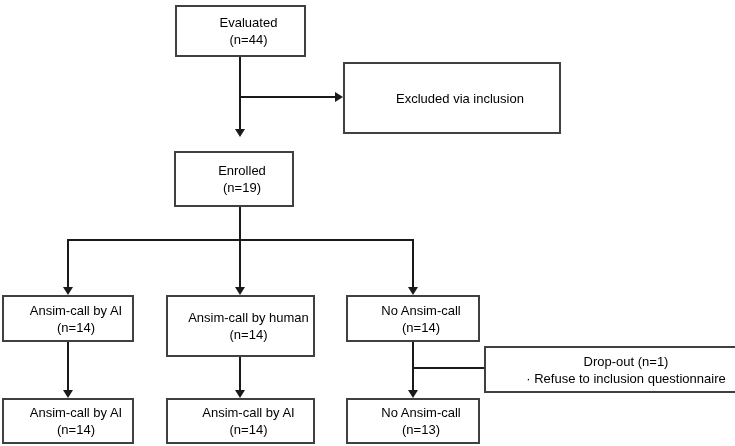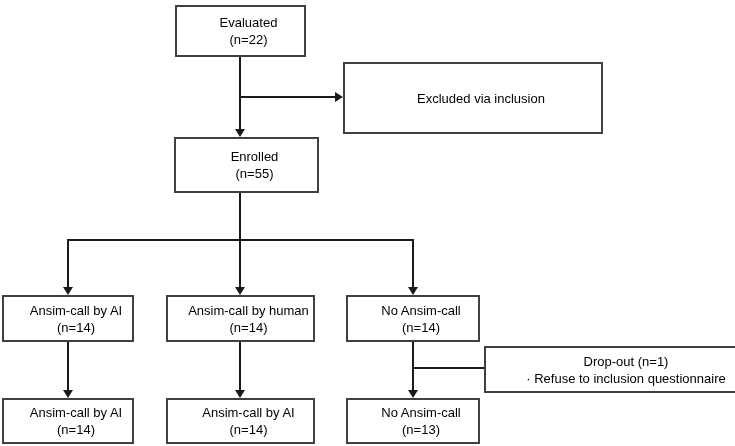--- a/index.html
+++ b/index.html
@@ -86,38 +86,38 @@
   <div class="line" style="left:239px;top:342px;width:2px;height:49px"></div>
   <div class="arrow-down" style="left:235px;top:390px"></div>
 
   <div class="line" style="left:412px;top:342px;width:2px;height:49px"></div>
   <div class="arrow-down" style="left:408px;top:390px"></div>
 
   <div class="line" style="left:413px;top:367px;width:76px;height:2px"></div>
 
   <div class="box" style="left:175px;top:5px;width:131px;height:52px">
     <span>Evaluated</span>
-    <span>(n=22)</span>
+    <span>(n=44)</span>
   </div>
 
-  <div class="box" style="left:343px;top:62px;width:260px;height:72px">
+  <div class="box" style="left:343px;top:62px;width:218px;height:72px">
     <span>Excluded via inclusion</span>
   </div>
 
-  <div class="box" style="left:174px;top:137px;width:145px;height:56px">
+  <div class="box" style="left:174px;top:151px;width:120px;height:56px">
     <span>Enrolled</span>
-    <span>(n=55)</span>
+    <span>(n=19)</span>
   </div>
 
   <div class="box" style="left:2px;top:295px;width:132px;height:47px">
     <span>Ansim-call by AI</span>
     <span>(n=14)</span>
   </div>
 
-  <div class="box" style="left:166px;top:295px;width:149px;height:47px">
+  <div class="box" style="left:166px;top:295px;width:149px;height:62px">
     <span>Ansim-call by human</span>
     <span>(n=14)</span>
   </div>
 
   <div class="box" style="left:346px;top:295px;width:134px;height:47px">
     <span>No Ansim-call</span>
     <span>(n=14)</span>
   </div>
 
   <div class="box" style="left:484px;top:346px;width:268px;height:47px">

